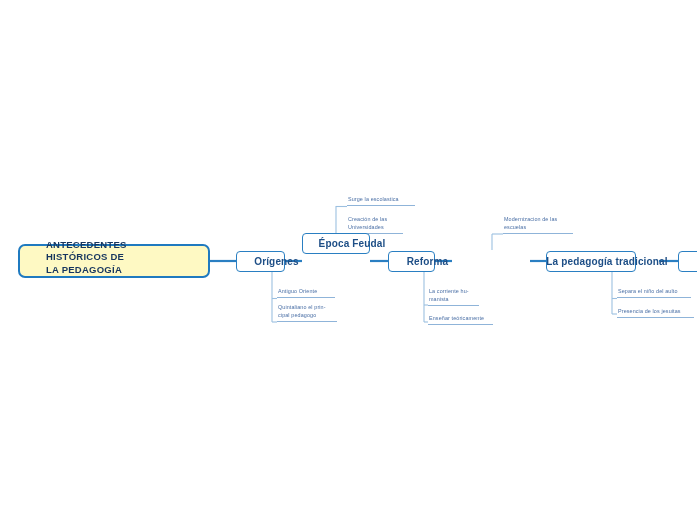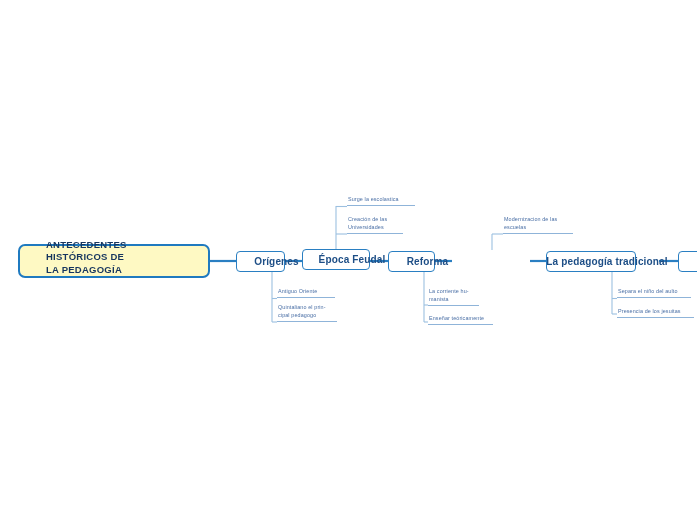--- a/index.html
+++ b/index.html
@@ -141,21 +141,21 @@
   </svg>
 
   <div class="root-node">
     <div class="label"><span>ANTECEDENTES HISTÓRICOS DE</span><br><span>LA PEDAGOGÍA</span></div>
   </div>
 
   <div class="topic-node" style="left:236px; top:250.5px; width:49px;">
     <span class="label">Orígenes</span>
   </div>
 
-  <div class="topic-node" style="left:302px; top:249px; width:68px;">
+  <div class="topic-node" style="left:302px; top:233px; width:68px;">
     <span class="label">Época Feudal</span>
   </div>
 
   <div class="topic-node" style="left:388px; top:250.5px; width:47px;">
     <span class="label">Reforma</span>
   </div>
 
 
   <div class="topic-node" style="left:546px; top:250.5px; width:90px;">
     <span class="label">La pedagogía tradicional</span>

